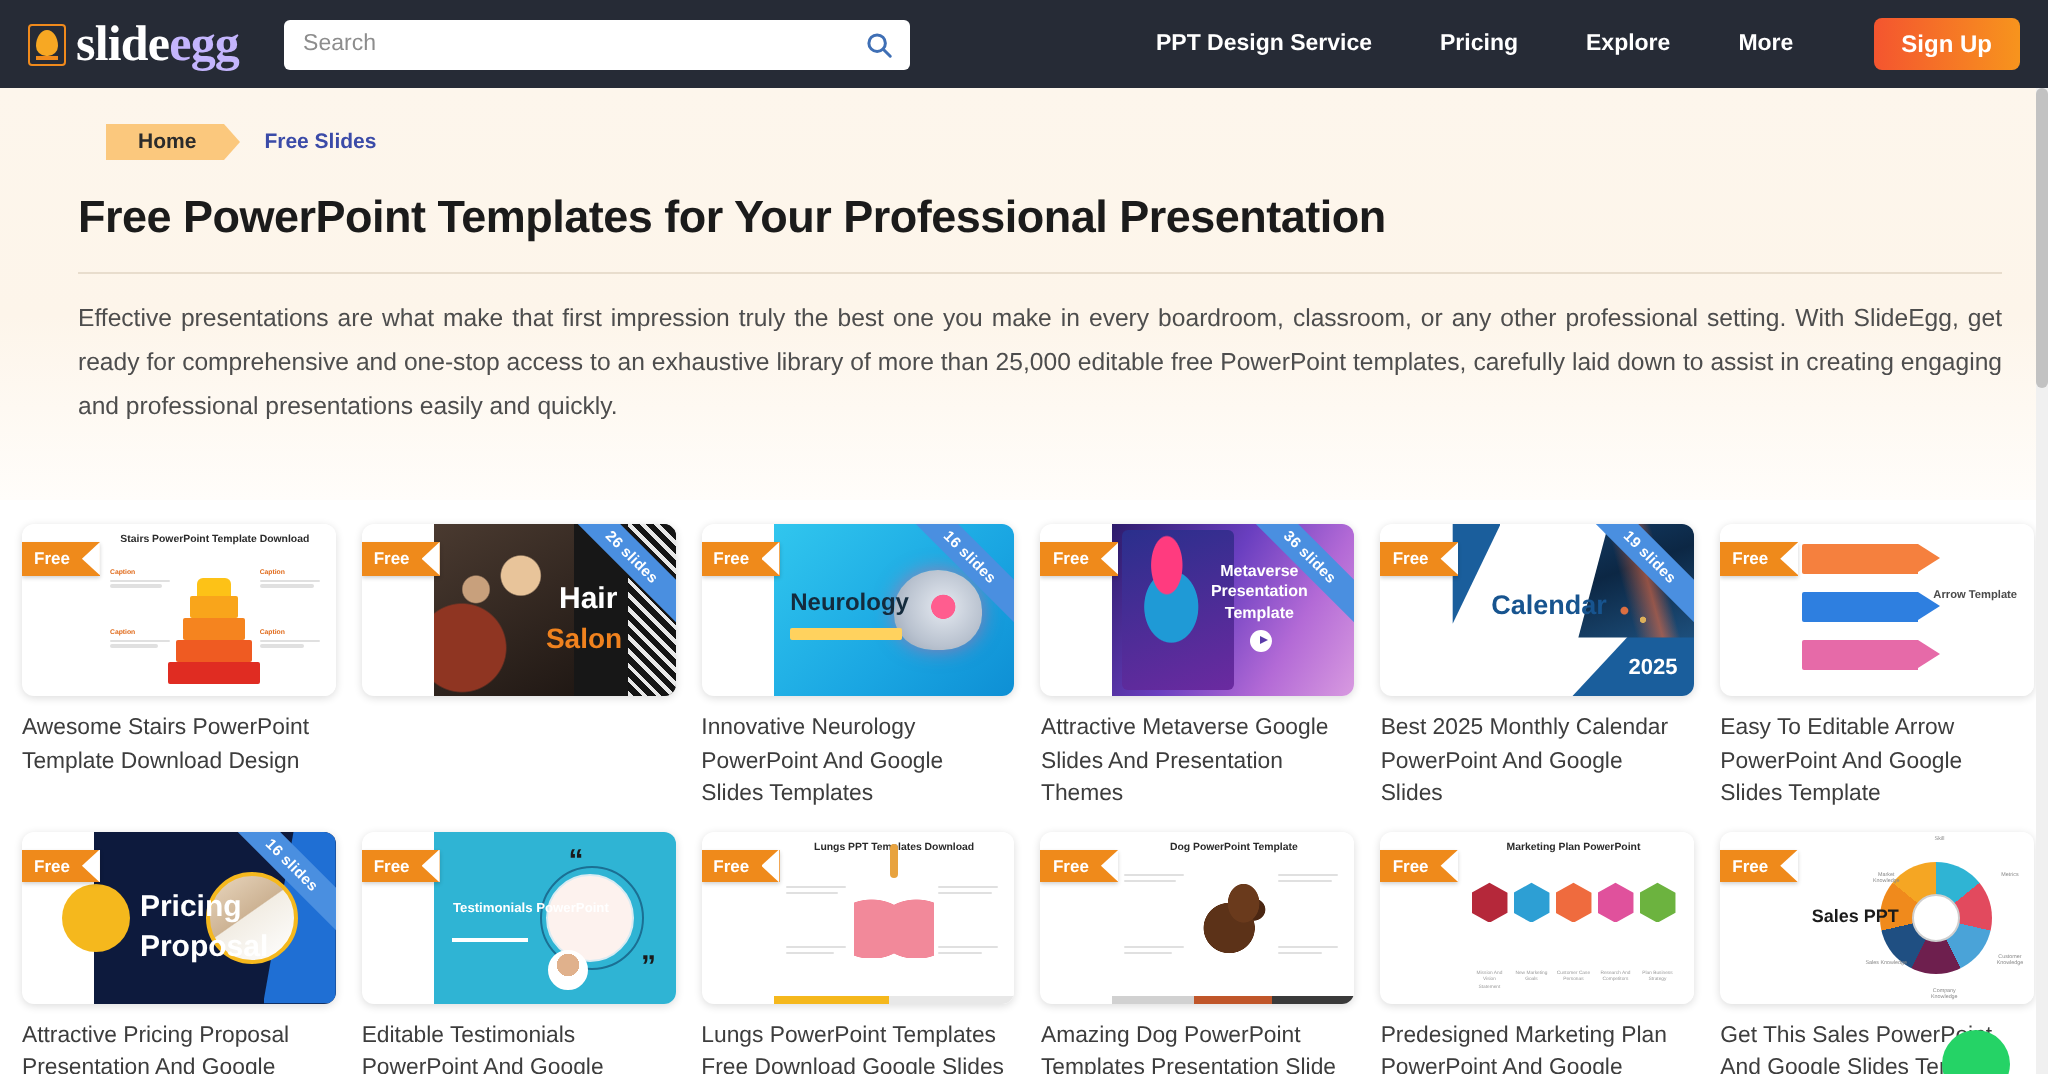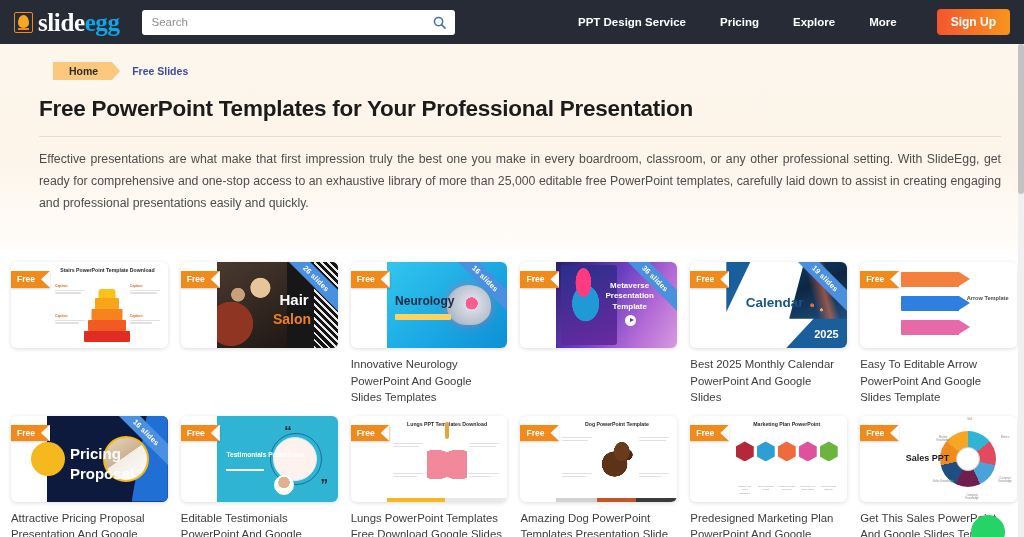--- a/index.html
+++ b/index.html
@@ -37,21 +37,21 @@
     content: ""; position: absolute;
     left: 3.2px; bottom: 1.6px; width: 11px; height: 2px;
     background: #f08a1c;
   }
   .logo-text {
     font-family: "Liberation Serif", serif;
     font-size: 25px; font-weight: 700; letter-spacing: -0.4px;
     line-height: 1;
   }
   .logo-text .w { color: #ffffff; }
-  .logo-text .o { color: #0ea5e9; }
+  .logo-text .o { color: #c4b5fd; }
 
   .searchwrap {
     margin-left: 22px;
     width: 313px; height: 25px;
     background: #ffffff; border-radius: 3px;
     display: flex; align-items: center;
     padding: 0 8px 0 10px;
     position: relative;
   }
   .searchwrap input {
@@ -460,20 +460,21 @@
               <div class="l" style="width:27px"></div>
             </div>
           <div class="c1cap" style="right:6px;top:52px;">
               <div class="t">Caption</div>
               <div class="l" style="width:30px"></div>
               <div class="l" style="width:22px"></div>
             </div>
         </div>
         <span class="free-badge">Free</span>
       </div>
+      <div class="caption">Awesome Stairs PowerPoint Template Download Design</div>
     </div>
 
     <div class="card">
       <div class="thumb">
         <div class="thumb-inner c2">
           <div class="photo"></div>
           <div class="stripes"></div>
           <h4>Hair</h4>
           <h5>Salon</h5>
         </div>
@@ -498,20 +499,21 @@
     <div class="card">
       <div class="thumb">
         <div class="thumb-inner c4">
           <div class="person"></div>
           <div class="mtext">Metaverse Presentation Template</div>
           <div class="play"></div>
         </div>
         <span class="free-badge">Free</span>
         <span class="slides-ribbon">36 slides</span>
       </div>
+      <div class="caption">Attractive Metaverse Google Slides And Presentation Themes</div>
     </div>
 
     <div class="card">
       <div class="thumb">
         <div class="thumb-inner c5">
           <div class="lwedge"></div>
           <div class="rwedge"></div>
           <div class="photo"></div>
           <h4>Calendar</h4>
           <span class="yr">2025</span>

